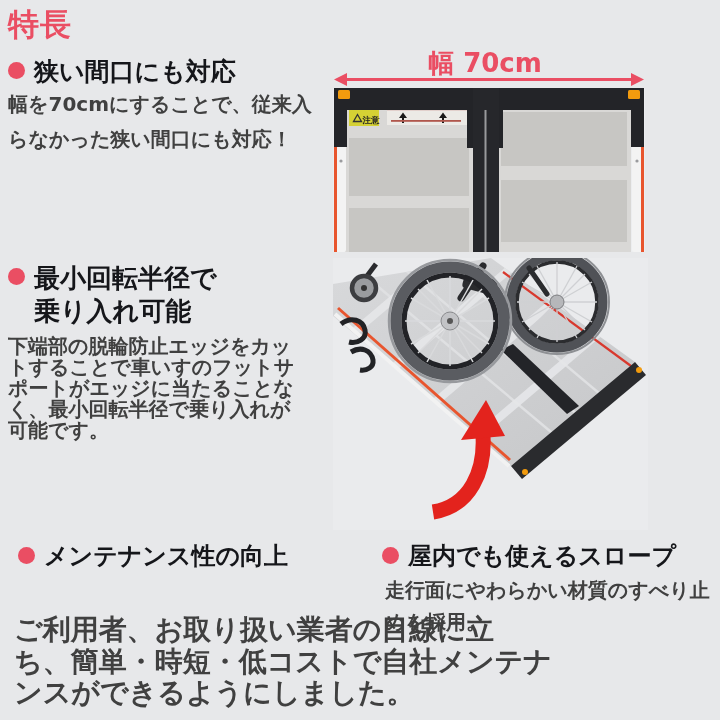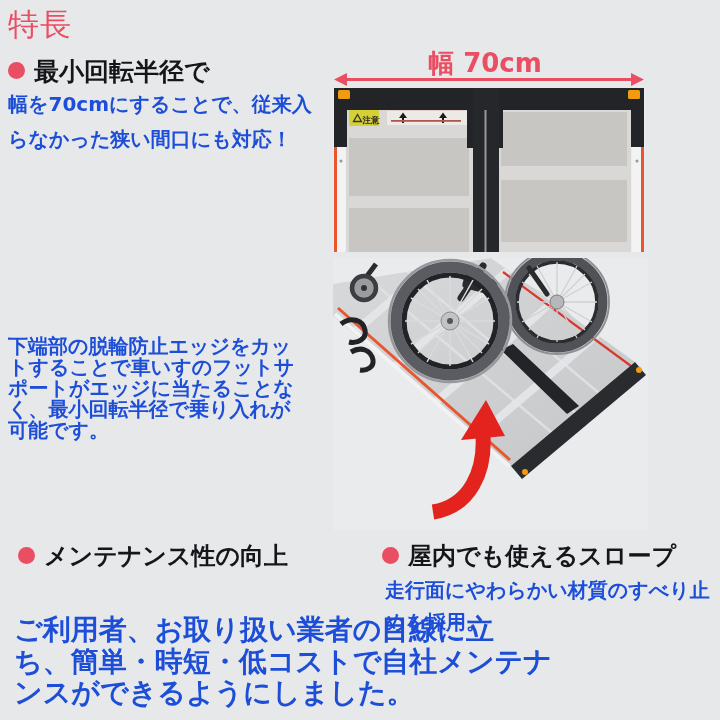--- a/index.html
+++ b/index.html
@@ -4,32 +4,32 @@
 <style>
   html,body{margin:0;padding:0;}
   .page{
     position:relative;width:720px;height:720px;overflow:hidden;
     background:#e7e8ea;
     font-family:"DejaVu Sans","Liberation Sans",sans-serif;
     color:#26272b;
   }
   .page-title{
     position:absolute;left:8px;top:4px;
-    font-size:31px;font-weight:normal;color:#ea4e63;letter-spacing:1px;
+    font-size:31px;font-weight:bold;color:#ea4e63;letter-spacing:1px;
   }
   .feat{position:absolute;display:flex;align-items:flex-start;gap:9px;}
   .bullet{
     flex:none;border-radius:50%;background:#ea4e63;
     width:17px;height:17px;margin-top:6px;
   }
   .feat .h{
     font-weight:bold;color:#15161a;white-space:pre-line;line-height:1.28;
   }
   .body{
-    position:absolute;font-weight:bold;color:#1d4ed8;
+    position:absolute;font-weight:bold;color:#404040;
     white-space:pre-line;
   }
   #s1{left:8px;top:56px;}  #s1 .h{font-size:25px;}
   #b1{left:8px;top:87px;font-size:20px;line-height:35px;}
   #s2{left:8px;top:262px;} #s2 .h{font-size:26px;line-height:33px;}
   #b2{left:8px;top:336px;font-size:20px;line-height:21px;}
   #s3{left:18px;top:541px;justify-content:center;} #s3 .h{font-size:24px;}
   #b3{left:14px;top:575px;font-size:28px;line-height:31.5px;margin-top:39px;}
   #s4{left:382px;top:541px;justify-content:center;} #s4 .h{font-size:24px;}
   #b4{left:385px;top:575px;font-size:20px;line-height:31.5px;}
@@ -39,25 +39,30 @@
 </style>
 </head>
 <body>
 
 <div class="page">
 
   <div class="page-title">特長</div>
 
   <div class="feat" id="s1">
     <span class="bullet"></span>
-    <span class="h">最小回転半径で</span>
+    <span class="h">狭い間口にも対応</span>
   </div>
   <div class="body" id="b1">幅を70cmにすることで、従来入
 らなかった狭い間口にも対応！</div>
 
+  <div class="feat" id="s2">
+    <span class="bullet"></span>
+    <span class="h">最小回転半径で
+乗り入れ可能</span>
+  </div>
   <div class="body" id="b2">下端部の脱輪防止エッジをカッ
 トすることで車いすのフットサ
 ポートがエッジに当たることな
 く、最小回転半径で乗り入れが
 可能です。</div>
 
   <div class="feat" id="s3">
     <span class="bullet"></span>
     <span class="h">メンテナンス性の向上</span>
   </div>

